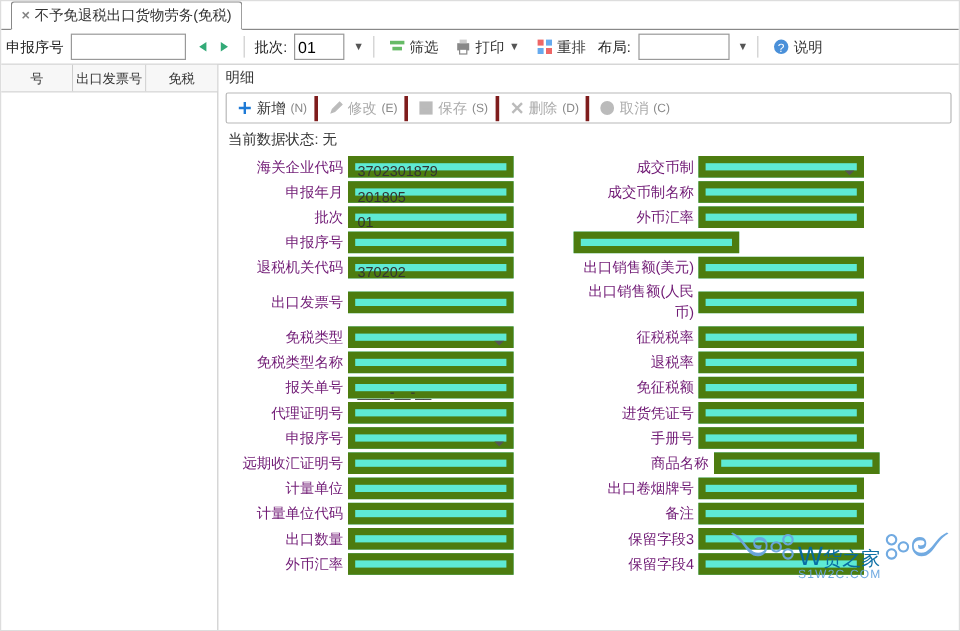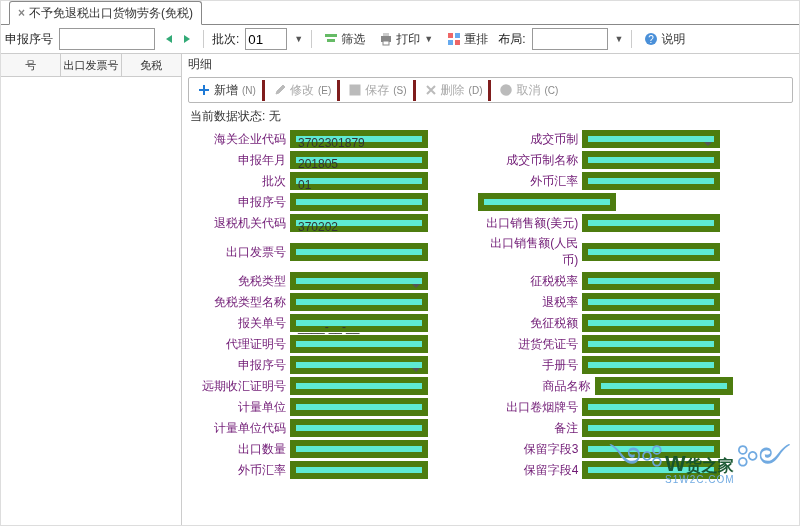--- a/index.html
+++ b/index.html
@@ -34,21 +34,21 @@
 .col{display:flex;align-items:center}
 .col.l{width:48%}
 .col.r{width:50%}
 .lbl{width:100px;text-align:right;padding-right:4px;font-size:12px;color:#701a75}
 .fld{width:138px;height:18px;border:6px solid #4d7c0f;background:#5eead4;font-size:12px;padding:0 2px;box-sizing:border-box}
 .fld.wdd{position:relative}
 .fld.wdd::after{content:"";position:absolute;right:2px;top:6px;border:4px solid transparent;border-top-color:#555}
 .watermark{position:absolute;right:8px;bottom:8px;display:flex;align-items:center;gap:2px;opacity:.95;pointer-events:none}
 .laurel{font-size:34px;color:#6aa6e0}
 .wm-text{display:flex;flex-direction:column;align-items:flex-start;line-height:1}
-.wm-top{font-size:16px;color:#14532d;font-weight:bold}
+.wm-top{font-size:16px;color:#0369a1;font-weight:normal}
 .wm-bot{font-size:10px;color:#6aa6e0;letter-spacing:1px}
 </style>
 </head>
 <body>
 
 <div class="app">
 
   <div class="tab-bar">
     <div class="tab">
       <span class="x">×</span>

